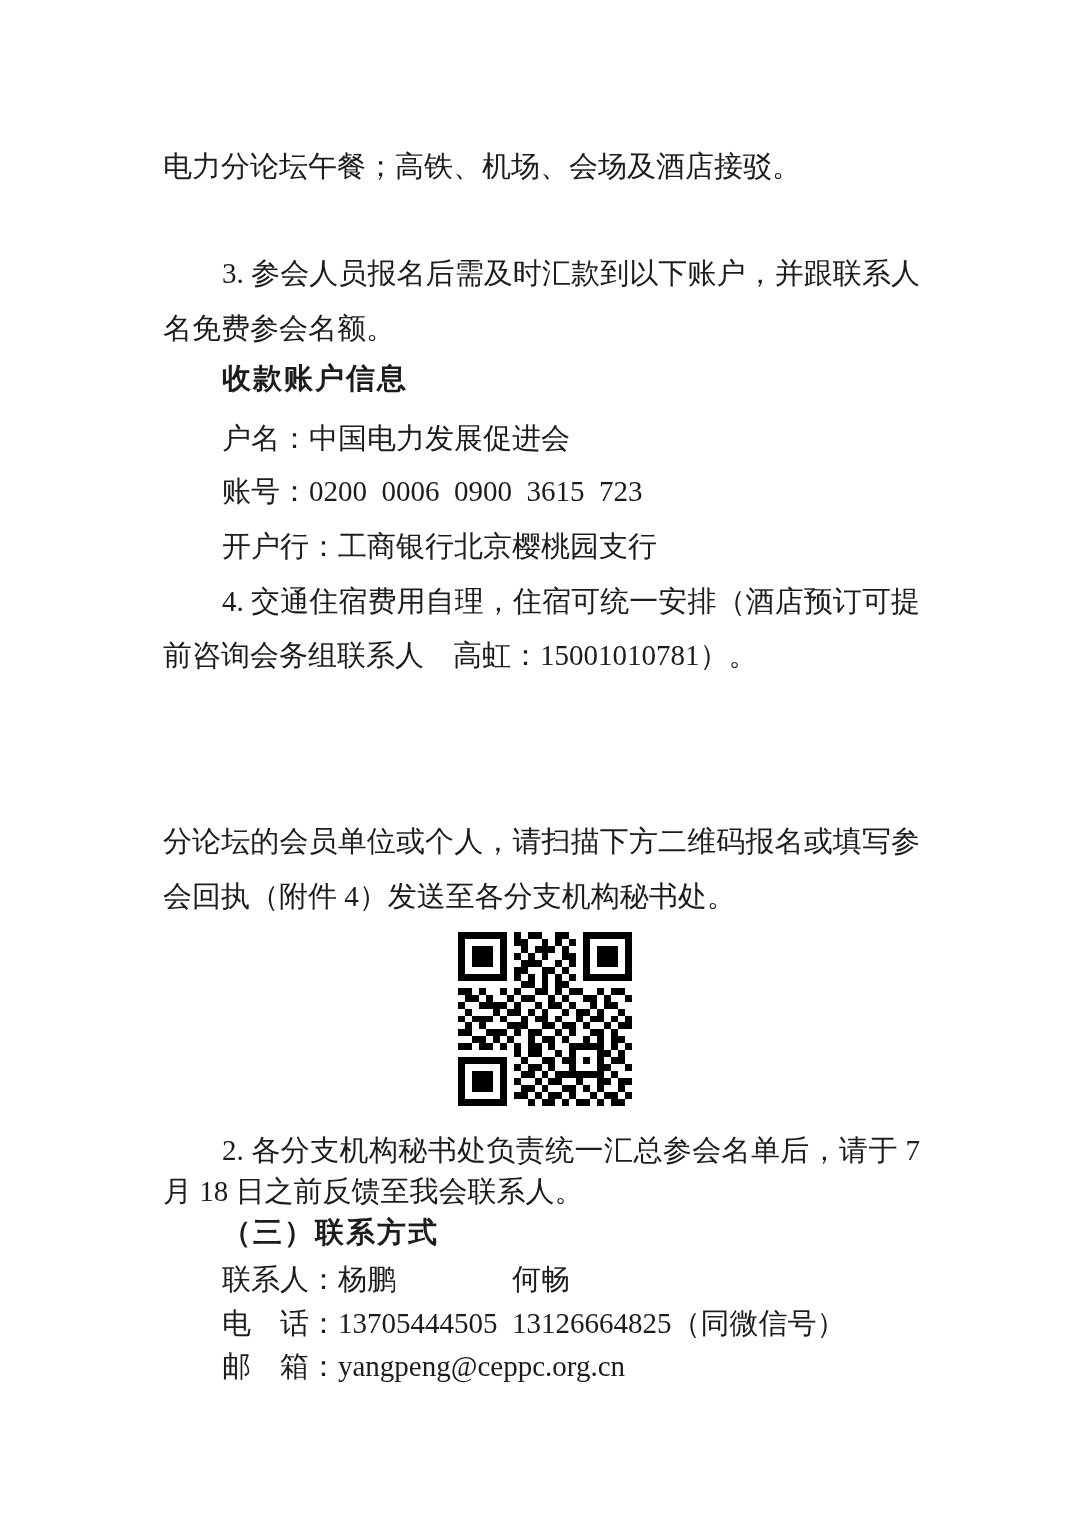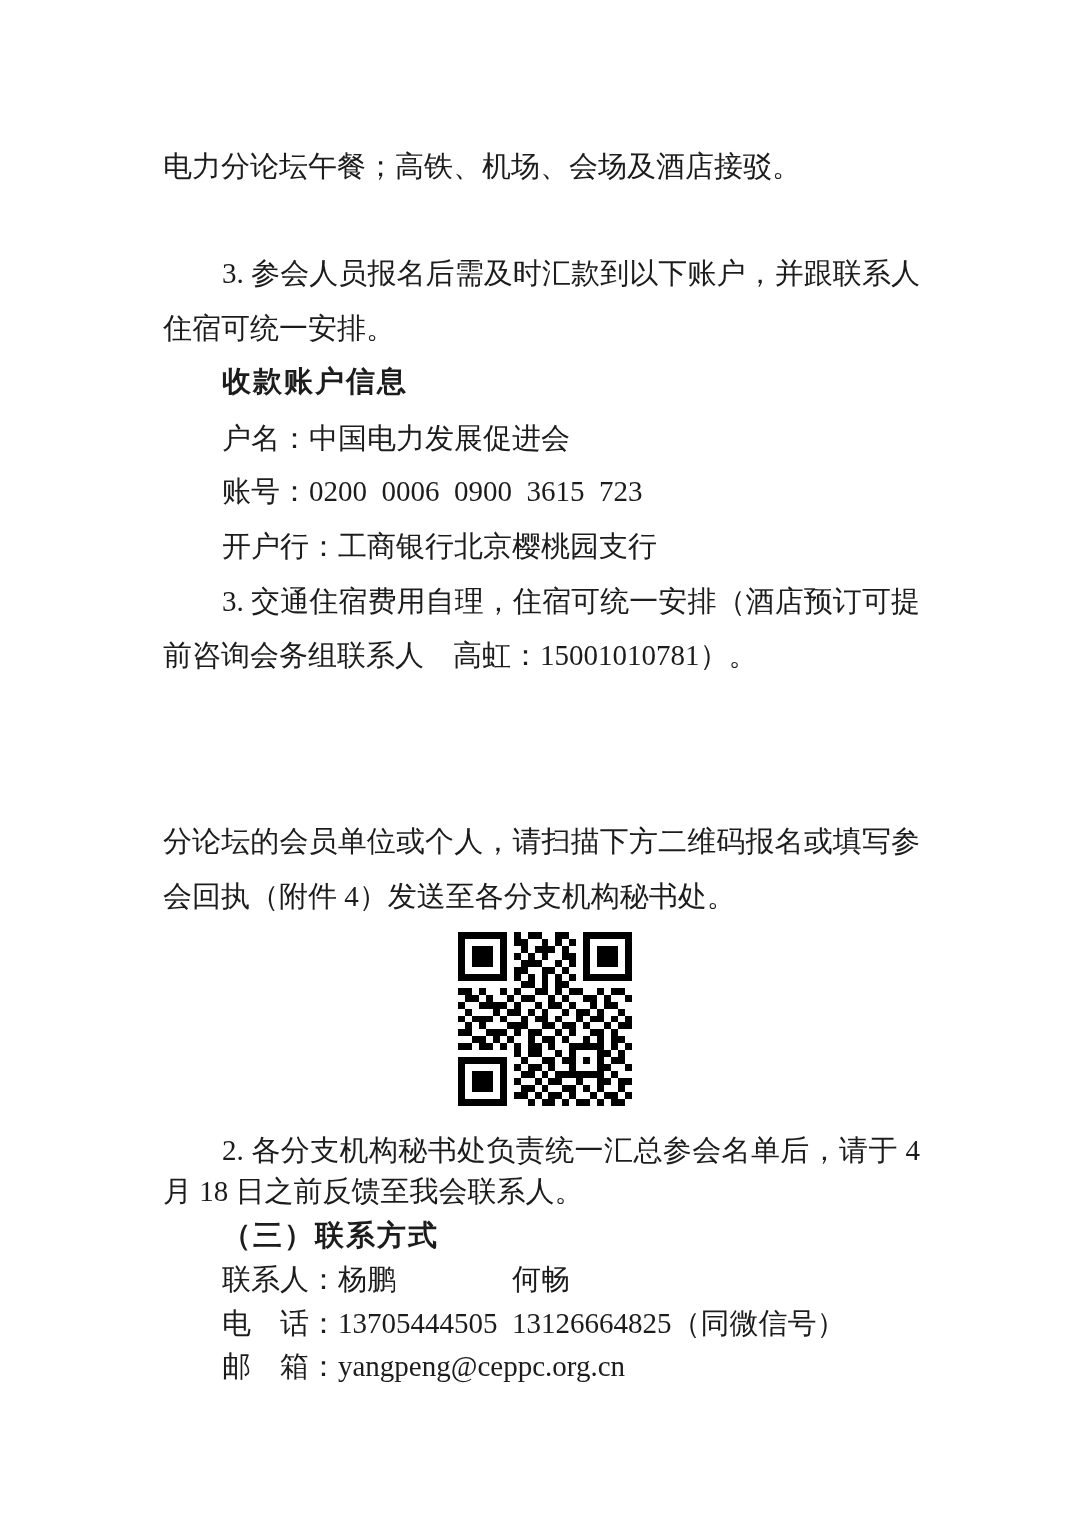--- a/index.html
+++ b/index.html
@@ -23,51 +23,51 @@
   .ind{left:222px;}
   .stretch{
     white-space:normal;
     text-align:justify;
     text-align-last:justify;
   }
   .stretch.ind{width:698px;}
   .stretch.flush{width:757px;}
   .h-bold{
     font-weight:700;
-    font-family:Liberation Serif, serif;
+    font-family:Liberation Mono, monospace;
     letter-spacing:2px;
   }
   .qr{
     position:absolute;
     left:458px;top:931px;
     width:174px;height:176px;
   }
   .qr svg{width:100%;height:100%;display:block;}
 </style>
 </head>
 <body>
 
 <div class="page">
 
   <div class="l flush" style="top:148px">电力分论坛午餐；高铁、机场、会场及酒店接驳。</div>
 
 
   <div class="l ind stretch" style="top:255px">3. 参会人员报名后需及时汇款到以下账户，并跟联系人</div>
 
-  <div class="l flush" style="top:310px">住宿可统一安排。</div>
+  <div class="l flush" style="top:310px">名免费参会名额。</div>
 
   <div class="l ind h-bold" style="top:363px">收款账户信息</div>
 
   <div class="l ind" style="top:420px">户名：中国电力发展促进会</div>
 
   <div class="l ind" style="top:473px">账号：0200  0006  0900  3615  723</div>
 
   <div class="l ind" style="top:528px">开户行：工商银行北京樱桃园支行</div>
 
-  <div class="l ind stretch" style="top:583px">3. 交通住宿费用自理，住宿可统一安排（酒店预订可提</div>
+  <div class="l ind stretch" style="top:583px">4. 交通住宿费用自理，住宿可统一安排（酒店预订可提</div>
 
   <div class="l flush" style="top:637px">前咨询会务组联系人　高虹：15001010781）。</div>
 
 
 
   <div class="l flush stretch" style="top:823px">分论坛的会员单位或个人，请扫描下方二维码报名或填写参</div>
 
   <div class="l flush" style="top:878px">会回执（附件 4）发送至各分支机构秘书处。</div>
 
   <div class="qr">
@@ -396,21 +396,21 @@
         <rect x="13" y="24" width="1" height="1"></rect>
         <rect x="15" y="24" width="1" height="1"></rect>
         <rect x="17" y="24" width="1" height="1"></rect>
         <rect x="18" y="24" width="1" height="1"></rect>
         <rect x="20" y="24" width="1" height="1"></rect>
         <rect x="22" y="24" width="1" height="1"></rect>
         <rect x="23" y="24" width="1" height="1"></rect>
       </svg>
     </div>
 
-  <div class="l ind stretch" style="top:1132px">2. 各分支机构秘书处负责统一汇总参会名单后，请于 4</div>
+  <div class="l ind stretch" style="top:1132px">2. 各分支机构秘书处负责统一汇总参会名单后，请于 7</div>
 
   <div class="l flush" style="top:1173px">月 18 日之前反馈至我会联系人。</div>
 
   <div class="l ind h-bold" style="top:1217px">（三）联系方式</div>
 
   <div class="l ind" style="top:1261px">联系人：杨鹏　　　　何畅</div>
 
   <div class="l ind" style="top:1305px">电　话：13705444505  13126664825（同微信号）</div>
 
   <div class="l ind" style="top:1348px">邮　箱：yangpeng@ceppc.org.cn</div>

